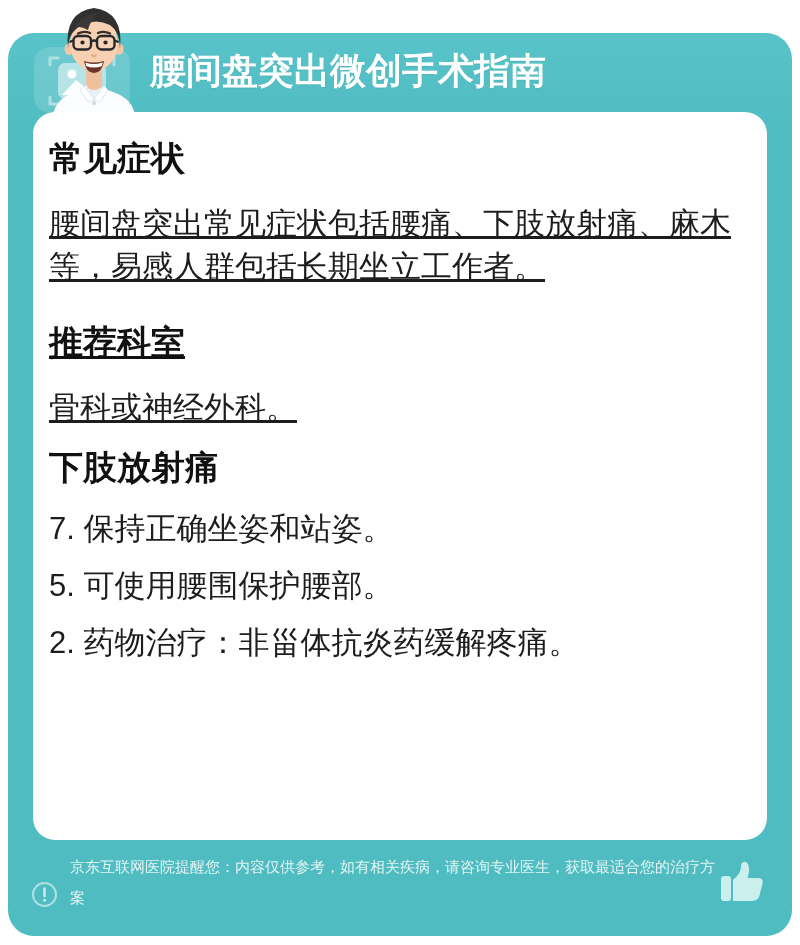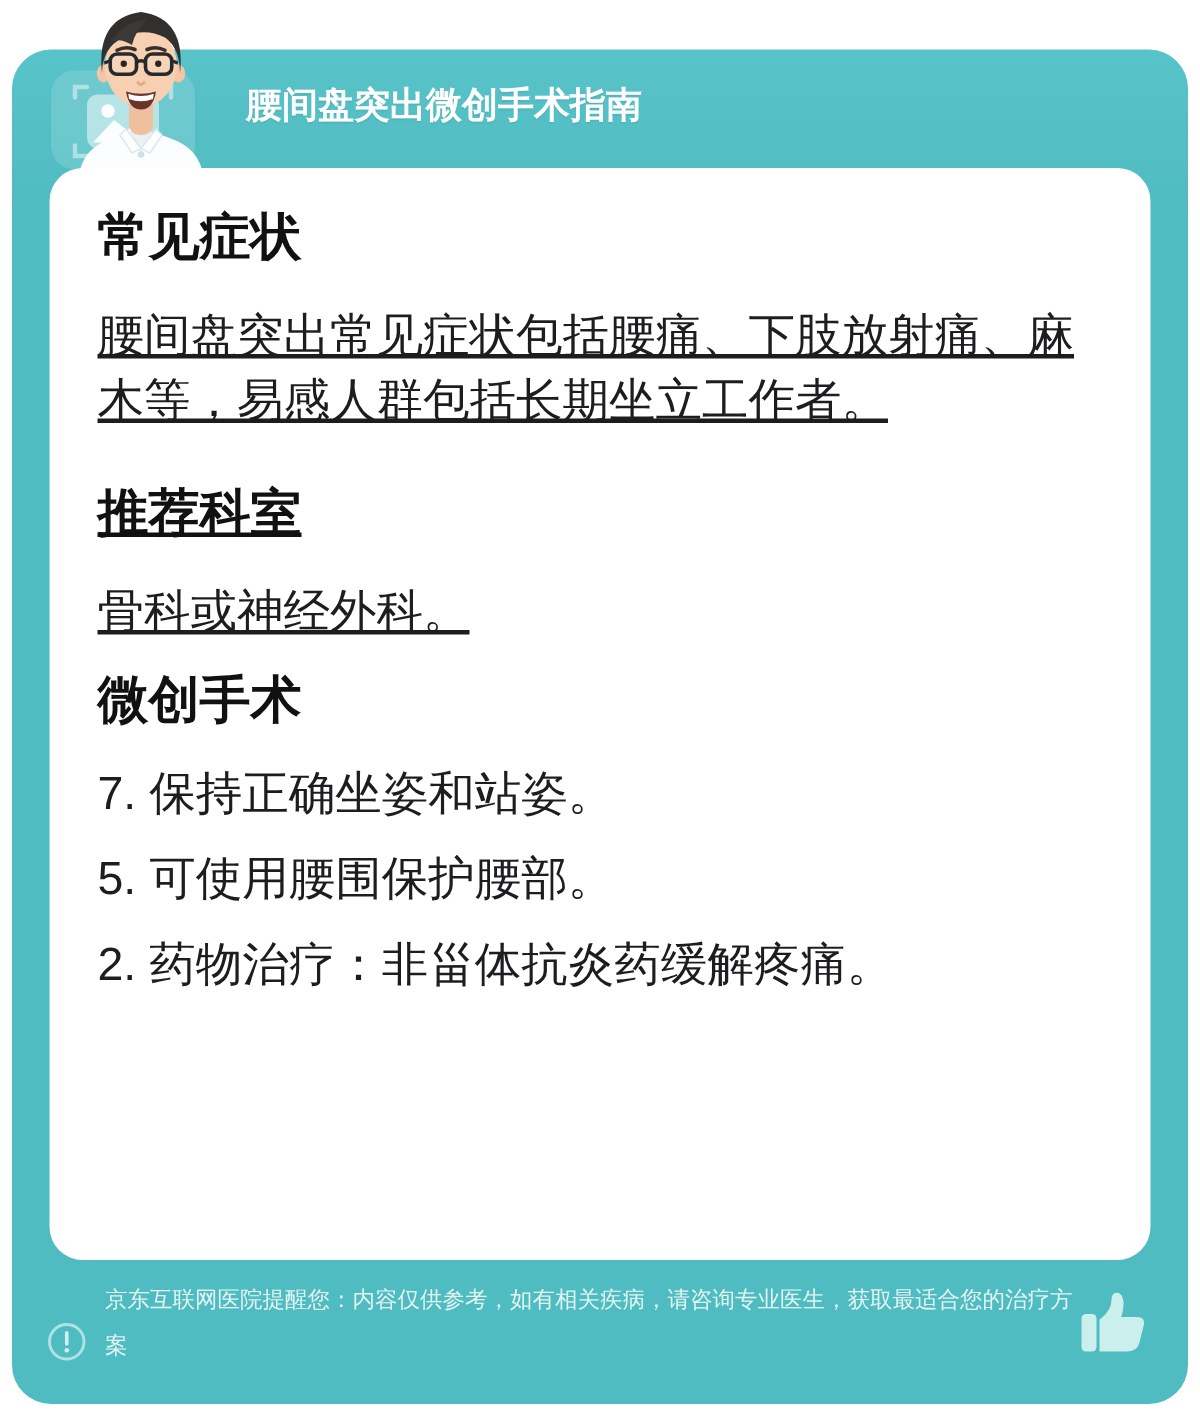--- a/index.html
+++ b/index.html
@@ -12,28 +12,28 @@
     background:linear-gradient(180deg,#58C3C8 0%,#4FBCC2 12%,#4FBCC2 100%);
     border-radius:26px;
   }
   .avatar-backdrop {
     position:absolute; left:34px; top:47px; width:96px; height:66px;
     border-radius:16px; background:rgba(255,255,255,0.14);
   }
   .avatar-backdrop svg { position:absolute; left:14px; top:8px; }
   .avatar { position:absolute; left:44px; top:2px; width:100px; height:122px; }
   .header-title {
-    position:absolute; left:164px; top:53px;
-    font-size:24px; font-weight:bold; color:#ffffff; line-height:36px;
+    position:absolute; left:150px; top:53px;
+    font-size:36px; font-weight:bold; color:#ffffff; line-height:36px;
     text-shadow:0 1px 1px rgba(0,0,0,0.06); white-space:nowrap;
   }
   .card {
     position:absolute; left:33px; top:112px; width:734px; height:728px;
     background:#ffffff; border-radius:22px; box-sizing:border-box;
-    padding:24px 32px; color:#1a1a1a;
+    padding:24px 16px; color:#1a1a1a;
   }
   .card h2 { margin:0; font-size:34px; line-height:44px; font-weight:bold; color:#111111; }
   .card h2.gap-lg { margin-top:32px;text-decoration:underline; }
   .card h2.gap-md { margin-top:16px; }
   .card p  { margin:22px 0 0 0; font-size:31px; line-height:43px; color:#1d1d1f;text-decoration:underline; }
   .list { margin-top:18px; }
   .list-item { font-size:31px; line-height:44px; margin-bottom:13px; color:#1d1d1f; }
   .footer-info-icon { position:absolute; left:31px; top:881px; width:27px; height:27px; }
   .disclaimer {
     position:absolute; left:70px; top:851px; width:652px;
@@ -102,21 +102,21 @@
 
   <div class="header-title">腰间盘突出微创手术指南</div>
 
   <div class="card">
     <h2>常见症状</h2>
     <p>腰间盘突出常见症状包括腰痛、下肢放射痛、麻木等，易感人群包括长期坐立工作者。</p>
 
     <h2 class="gap-lg">推荐科室</h2>
     <p>骨科或神经外科。</p>
 
-    <h2 class="gap-md">微创手术</h2>
+    <h2 class="gap-md">下肢放射痛</h2>
 
     <div class="list">
       <div class="list-item">7. 保持正确坐姿和站姿。</div>
       <div class="list-item">5. 可使用腰围保护腰部。</div>
       <div class="list-item">2. 药物治疗：非甾体抗炎药缓解疼痛。</div>
     </div>
   </div>
 
   <svg class="footer-info-icon" viewBox="0 0 27 27">
     <circle cx="13.5" cy="13.5" r="11.5" fill="none" stroke="rgba(255,255,255,0.55)" stroke-width="2"></circle>

